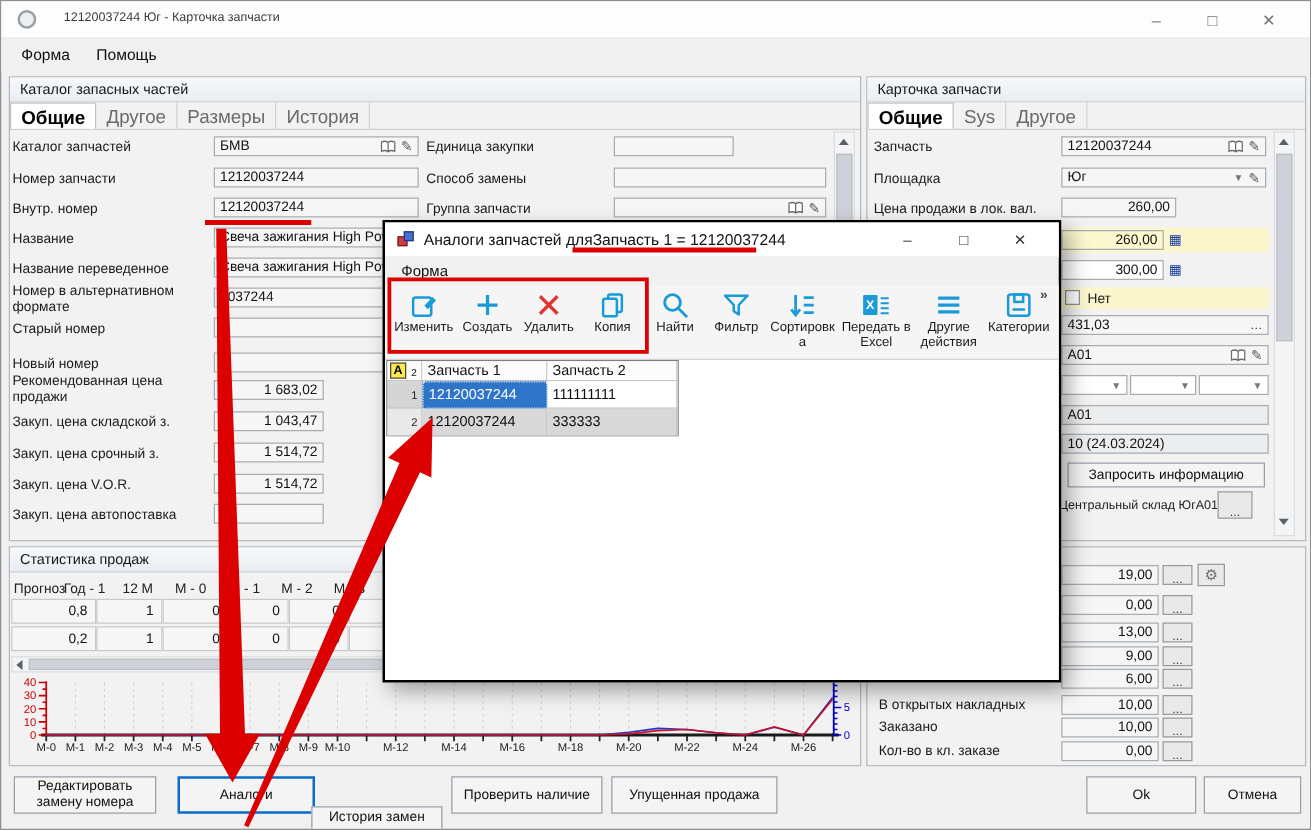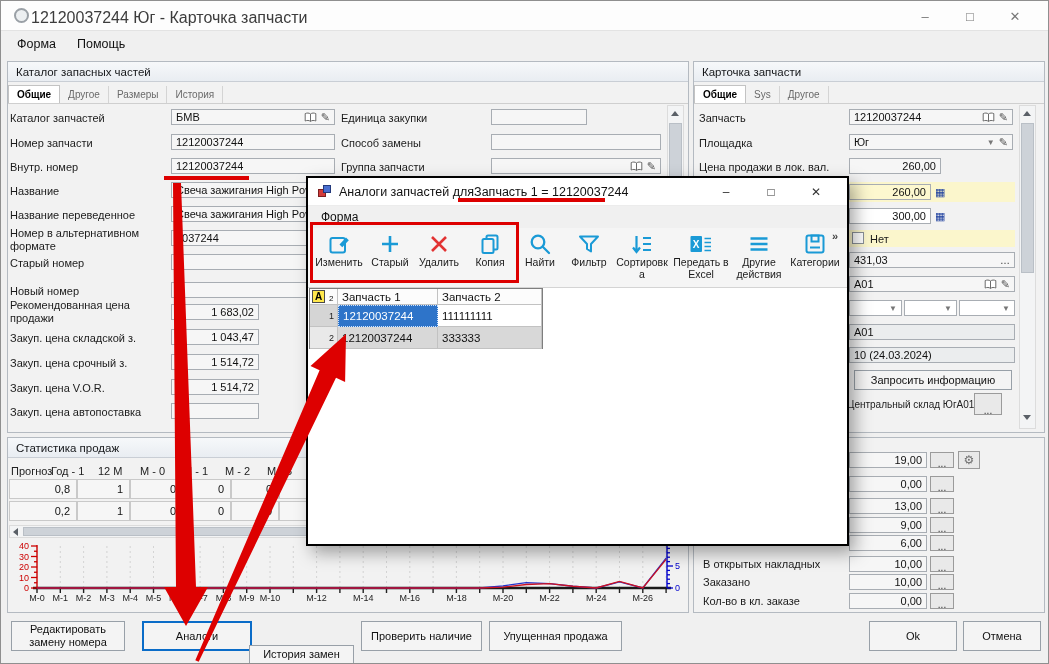--- a/index.html
+++ b/index.html
@@ -1,29 +1,29 @@
 <!DOCTYPE html>
 <html><head>
 <meta charset="utf-8">
 <style>
   *{box-sizing:border-box;margin:0;padding:0}
   body{margin:0;background:#ddd}
   #app{position:relative;width:1049px;height:664px;font-family:"Liberation Sans",sans-serif;
        background:#f0f0f0;border:1px solid #8f8f8f;overflow:hidden}
   .titlebar{position:absolute;left:0;top:0;width:100%;height:30px;background:#fdfdfd;border-bottom:1px solid #e3e3e3}
-  .apptitle{position:absolute;left:30px;top:8px;font-size:16px;color:#3c3c3c}
+  .apptitle{position:absolute;left:50px;top:8px;font-size:10px;color:#3c3c3c}
   .appicon{position:absolute;left:13px;top:7px;width:15px;height:15px;border:2px solid #9aa0a6;border-radius:50%;background:#eceff1}
   .wctl{position:absolute;top:5px;width:34px;height:20px;display:flex;align-items:center;justify-content:center;
         font-size:13px;color:#777}
   .menubar{position:absolute;left:0;top:31px;width:100%;height:26px;background:#f0f0f0}
   .mitem{position:absolute;top:5px;font-size:12.5px;color:#111}
   .gbx{position:absolute;border:1px solid #b4bac1;background:#f2f2f2}
   .cap{position:absolute;height:20px;background:linear-gradient(#f6f8fa,#e9edf2);border-bottom:1px solid #c9ced5;
        font-size:11.5px;color:#15171a;display:flex;align-items:center;padding-left:8px}
-  .tabsrow{position:absolute;height:22px;display:flex;align-items:flex-end;font-size:10px;color:#6a6a6a;
+  .tabsrow{position:absolute;height:22px;display:flex;font-size:15px;color:#6a6a6a;
        border-bottom:1px solid #cfcfcf;background:#f2f2f2}
   .tab{padding:3px 8px 3px;border-right:1px solid #d4d4d4;white-space:nowrap}
   .tab.active{background:#fff;color:#000;font-weight:bold;border:1px solid #c3c3c3;border-bottom:none}
   .lbl{position:absolute;font-size:11px;color:#1b1b1b;line-height:1.2}
   .box{position:absolute;height:16px;border:1px solid #a8adb3;background:#f6f6f6;font-size:11px;color:#111;
        display:flex;align-items:center;padding:0 4px;overflow:hidden;white-space:nowrap}
   .num{justify-content:flex-end}
   .ybox{background:#fdf8cf}
   .flat{background:#ebedee}
   .ystrip{position:absolute;background:#fbf6cc}
@@ -481,21 +481,21 @@
         <svg width="24" height="24" viewBox="0 0 24 24" fill="none" stroke="#1a9ad6" stroke-width="2">
             <rect x="3.5" y="6" width="14.5" height="14.5" rx="2"></rect>
             <path d="M12.5 12.5 L19 5.5 l2.8 2.8 L15.3 15.3 Z" fill="#1a9ad6" stroke="none"></path>
           </svg>
         <span>Изменить</span>
       </div>
       <div class="tbtn" style="width:46px">
         <svg width="24" height="24" viewBox="0 0 24 24" fill="none" stroke="#1a9ad6" stroke-width="2.6">
             <path d="M12 4 V20 M4 12 H20"></path>
           </svg>
-        <span>Старый</span>
+        <span>Создать</span>
       </div>
       <div class="tbtn" style="width:48px">
         <svg width="24" height="24" viewBox="0 0 24 24" fill="none" stroke="#e23333" stroke-width="2.6">
             <path d="M5 5 L19 19 M19 5 L5 19"></path>
           </svg>
         <span>Удалить</span>
       </div>
       <div class="tbtn" style="width:50px">
         <svg width="24" height="24" viewBox="0 0 24 24" fill="none" stroke="#1a9ad6" stroke-width="2">
             <rect x="8.5" y="3.5" width="11" height="14" rx="1.5"></rect>

